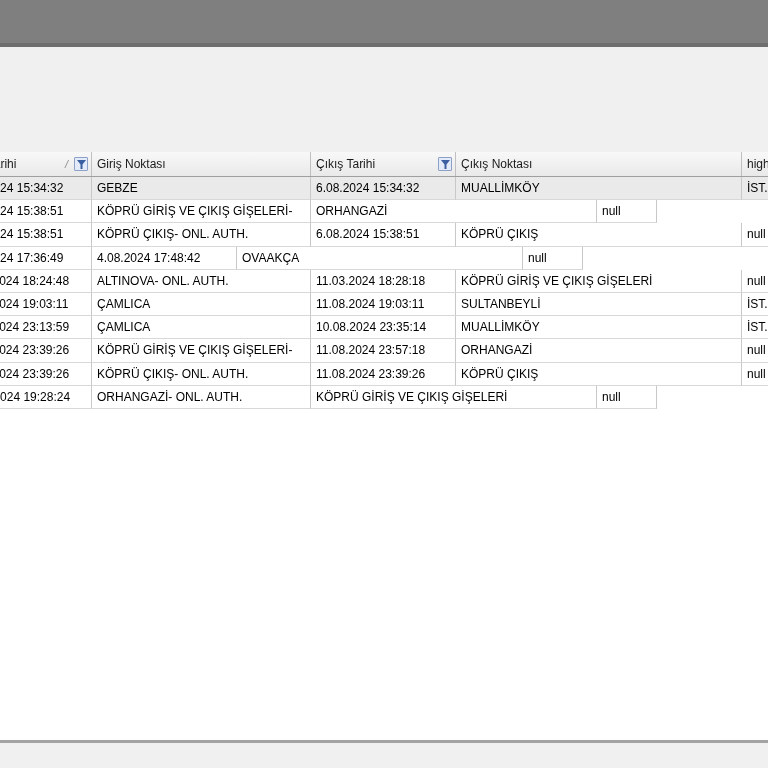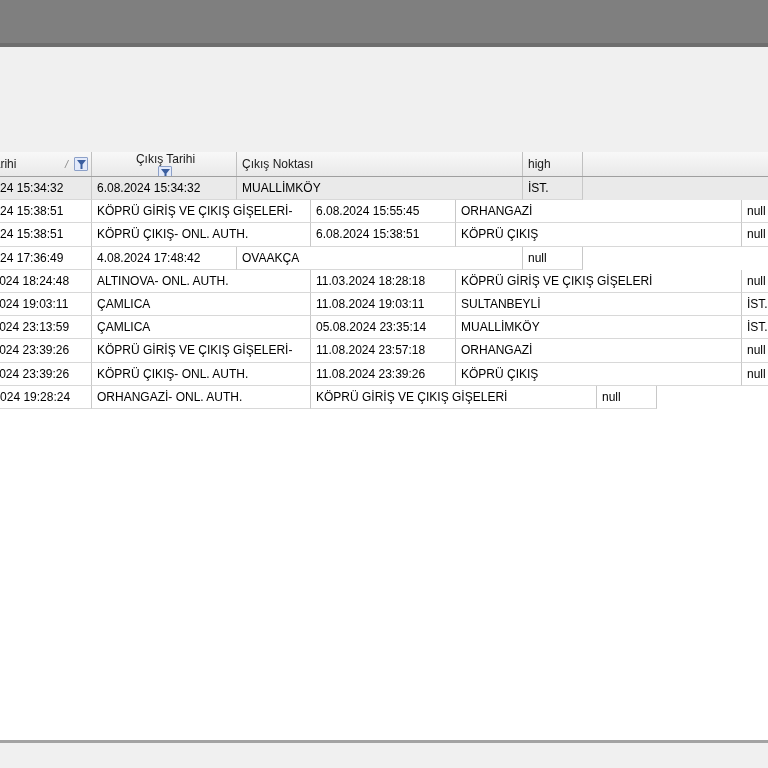--- a/index.html
+++ b/index.html
@@ -18,21 +18,21 @@
   .filterbtn{width:14px;height:14px;box-sizing:border-box;margin-right:1px;
     border:1px solid #8ca0c8;background:#e3eafa;display:flex;align-items:center;
     justify-content:center;border-radius:1px;flex:none;cursor:pointer;}
   .row{display:flex;height:23.2px;box-sizing:border-box;background:#ffffff;}
   .row.focused{background:#eaeaea;}
   .cell{box-sizing:border-box;height:23.2px;line-height:22px;padding:0 5px;
     border-right:1px solid #c8c8c8;border-bottom:1px solid #d8d8d8;
     font-size:12px;color:#000;white-space:nowrap;overflow:hidden;}
   .c1{width:137px;}
   .c2{width:219px;}
-  .c3{width:145px;flex-direction:column;}
+  .c3{width:145px;}
   .c4{width:286px;}
   .c5{width:60px;}
   .statusbar{height:25px;background:#f0f0f0;border-top:3px solid #a3a3a3;}
 </style>
 </head>
 <body>
 
 <div class="topbar"></div>
 <div class="workspace"></div>
 
@@ -42,46 +42,49 @@
     <div class="hrow">
       <div class="hcell c1">
         <span class="hlabel">Giriş Tarihi</span>
         <span class="sortglyph">/</span>
         <span class="filterbtn">
           <svg width="9" height="9" viewBox="0 0 9 9">
             <polygon points="0,0 9,0 5.5,4.5 5.5,9 3.5,9 3.5,4.5" fill="#3b5fa0"></polygon>
           </svg>
         </span>
       </div>
+      <div class="hcell c2">
+        <span class="hlabel">Giriş Noktası</span>
+      </div>
       <div class="hcell c3">
         <span class="hlabel">Çıkış Tarihi</span>
         <span class="filterbtn">
           <svg width="9" height="9" viewBox="0 0 9 9">
             <polygon points="0,0 9,0 5.5,4.5 5.5,9 3.5,9 3.5,4.5" fill="#3b5fa0"></polygon>
           </svg>
         </span>
       </div>
       <div class="hcell c4">
         <span class="hlabel">Çıkış Noktası</span>
       </div>
       <div class="hcell c5">
         <span class="hlabel">high</span>
       </div>
     </div>
 
     <div class="row focused">
       <div class="cell c1">6.08.2024 15:34:32</div>
+      <div class="cell c2">GEBZE</div>
       <div class="cell c3">6.08.2024 15:34:32</div>
       <div class="cell c4">MUALLİMKÖY</div>
       <div class="cell c5">İST.</div>
     </div>
     <div class="row">
       <div class="cell c1">6.08.2024 15:38:51</div>
       <div class="cell c2">KÖPRÜ GİRİŞ VE ÇIKIŞ GİŞELERİ-</div>
-      <div class="cell c3">6.08.2024 15:55:45</div>
       <div class="cell c4">ORHANGAZİ</div>
       <div class="cell c5">null</div>
     </div>
     <div class="row">
       <div class="cell c1">6.08.2024 15:38:51</div>
       <div class="cell c2">KÖPRÜ ÇIKIŞ- ONL. AUTH.</div>
       <div class="cell c3">6.08.2024 15:38:51</div>
       <div class="cell c4">KÖPRÜ ÇIKIŞ</div>
       <div class="cell c5">null</div>
     </div>
@@ -101,21 +104,21 @@
     <div class="row">
       <div class="cell c1">11.08.2024 19:03:11</div>
       <div class="cell c2">ÇAMLICA</div>
       <div class="cell c3">11.08.2024 19:03:11</div>
       <div class="cell c4">SULTANBEYLİ</div>
       <div class="cell c5">İST.</div>
     </div>
     <div class="row">
       <div class="cell c1">11.08.2024 23:13:59</div>
       <div class="cell c2">ÇAMLICA</div>
-      <div class="cell c3">05.08.2024 23:35:14</div>
+      <div class="cell c3">10.08.2024 23:35:14</div>
       <div class="cell c4">MUALLİMKÖY</div>
       <div class="cell c5">İST.</div>
     </div>
     <div class="row">
       <div class="cell c1">11.08.2024 23:39:26</div>
       <div class="cell c2">KÖPRÜ GİRİŞ VE ÇIKIŞ GİŞELERİ-</div>
       <div class="cell c3">11.08.2024 23:57:18</div>
       <div class="cell c4">ORHANGAZİ</div>
       <div class="cell c5">null</div>
     </div>

